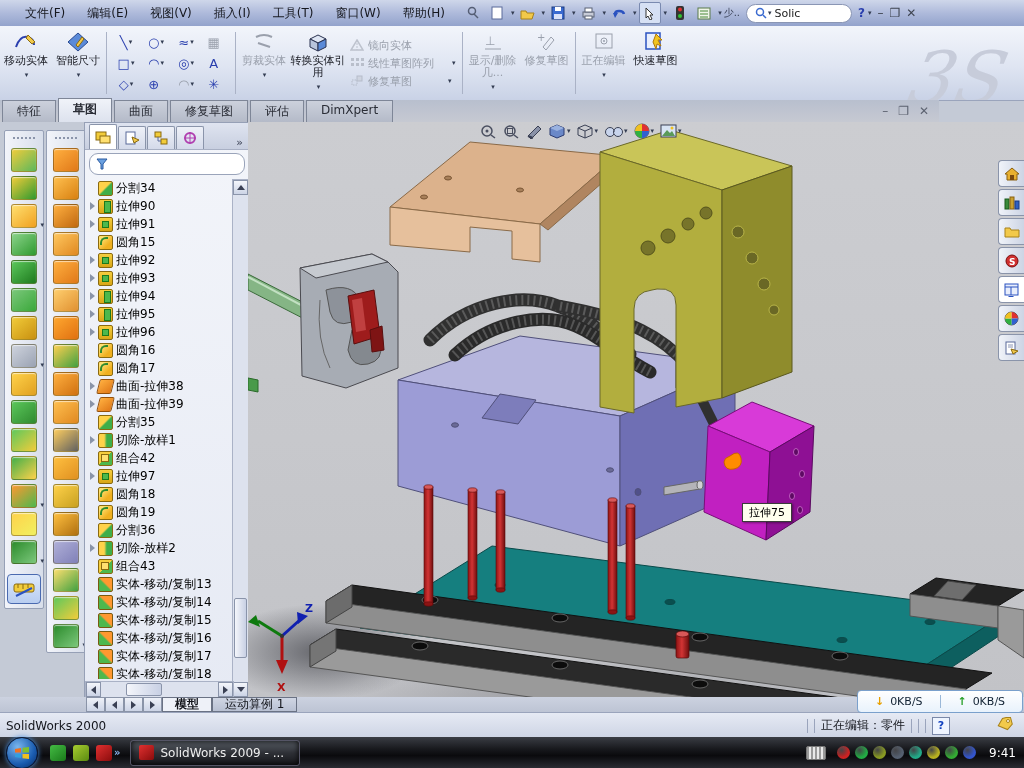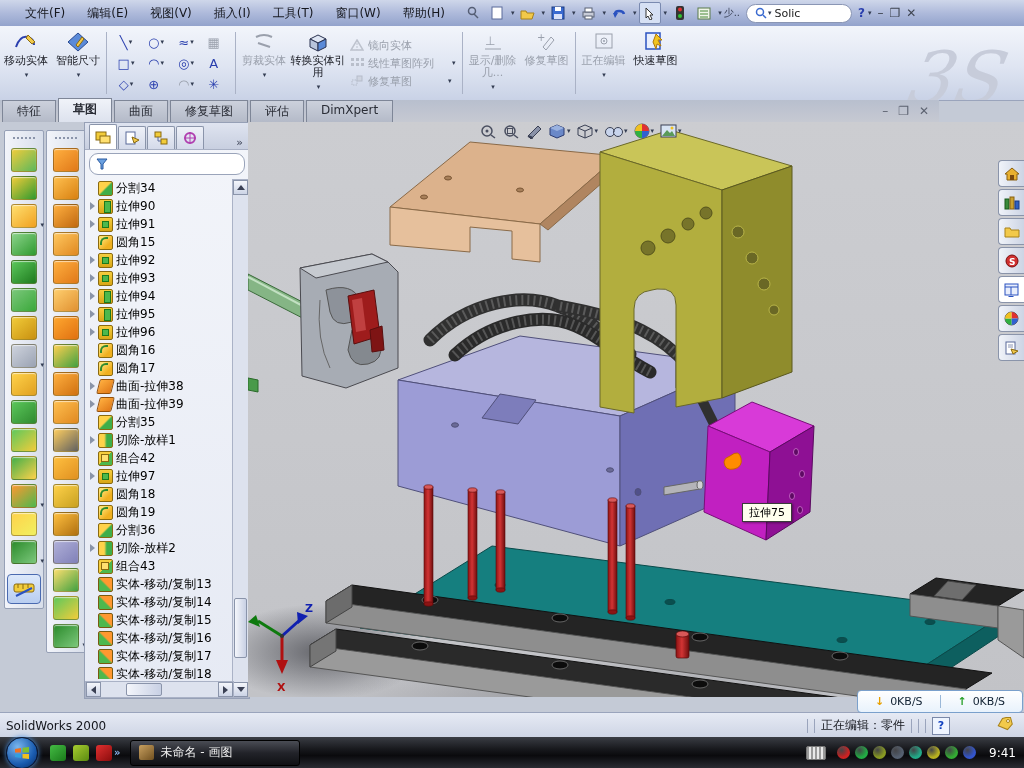--- a/index.html
+++ b/index.html
@@ -1003,20 +1003,38 @@
               <line x1="4" y1="6" x2="9" y2="6" stroke="#8a94b4"></line>
               <path d="M7 8 L14 10 L9 13 Z" fill="#f2c94a" stroke="#8a6a10"></path>
             </svg>
           </div>
       </div>
 
       <div id="tooltip">拉伸75</div>
     </div>
   </div>
 
+  <div id="doctabs">
+    <div id="navbtns">
+      <div class="navb">
+          <span class="arrow-left"></span>
+        </div>
+      <div class="navb">
+          <span class="arrow-left"></span>
+        </div>
+      <div class="navb">
+          <span class="arrow-right"></span>
+        </div>
+      <div class="navb">
+          <span class="arrow-right"></span>
+        </div>
+    </div>
+    <div class="dtab active">模型</div>
+    <div class="dtab">运动算例 1</div>
+  </div>
 
   <div id="netoverlay">
     <span class="half">
         <span class="arr-dn">↓</span>
         <span>0KB/S</span>
       </span>
     <span class="div"></span>
     <span class="half">
         <span class="arr-up">↑</span>
         <span>0KB/S</span>
@@ -1051,23 +1069,23 @@
     </div>
     <div id="quicklaunch">
 
     <div class="qlico" style="background: linear-gradient(140deg, rgb(68, 187, 68), rgb(26, 122, 26));"></div>
         <div class="qlico" style="background: linear-gradient(140deg, rgb(168, 204, 48), rgb(90, 138, 16));"></div>
         <div class="qlico" style="background: linear-gradient(140deg, rgb(224, 48, 48), rgb(138, 12, 12));"></div>
       </div>
     <span id="qlmore">»</span>
     <div style="display:flex;">
 
-        <div class="taskbtn">
-          <span class="tb-ico" style="background: linear-gradient(140deg, rgb(200, 160, 96), rgb(112, 80, 32));"></span>
-          <span>未命名 - 画图</span>
+    <div class="taskbtn active">
+          <span class="tb-ico" style="background: linear-gradient(140deg, rgb(224, 48, 48), rgb(138, 12, 12));"></span>
+          <span>SolidWorks 2009 - ...</span>
         </div>
       </div>
     <div id="tray">
       <span id="kbico"></span>
       <span style="display:flex;gap:5px;">
 
       <span class="trayico" style="background: radial-gradient(circle at 35% 30%, rgba(255, 255, 255, 0.2), rgb(204, 34, 34) 60%);"></span>
           <span class="trayico" style="background: radial-gradient(circle at 35% 30%, rgba(255, 255, 255, 0.2), rgb(34, 170, 68) 60%);"></span>
           <span class="trayico" style="background: radial-gradient(circle at 35% 30%, rgba(255, 255, 255, 0.2), rgb(136, 153, 34) 60%);"></span>
           <span class="trayico" style="background: radial-gradient(circle at 35% 30%, rgba(255, 255, 255, 0.2), rgb(85, 96, 112) 60%);"></span>

